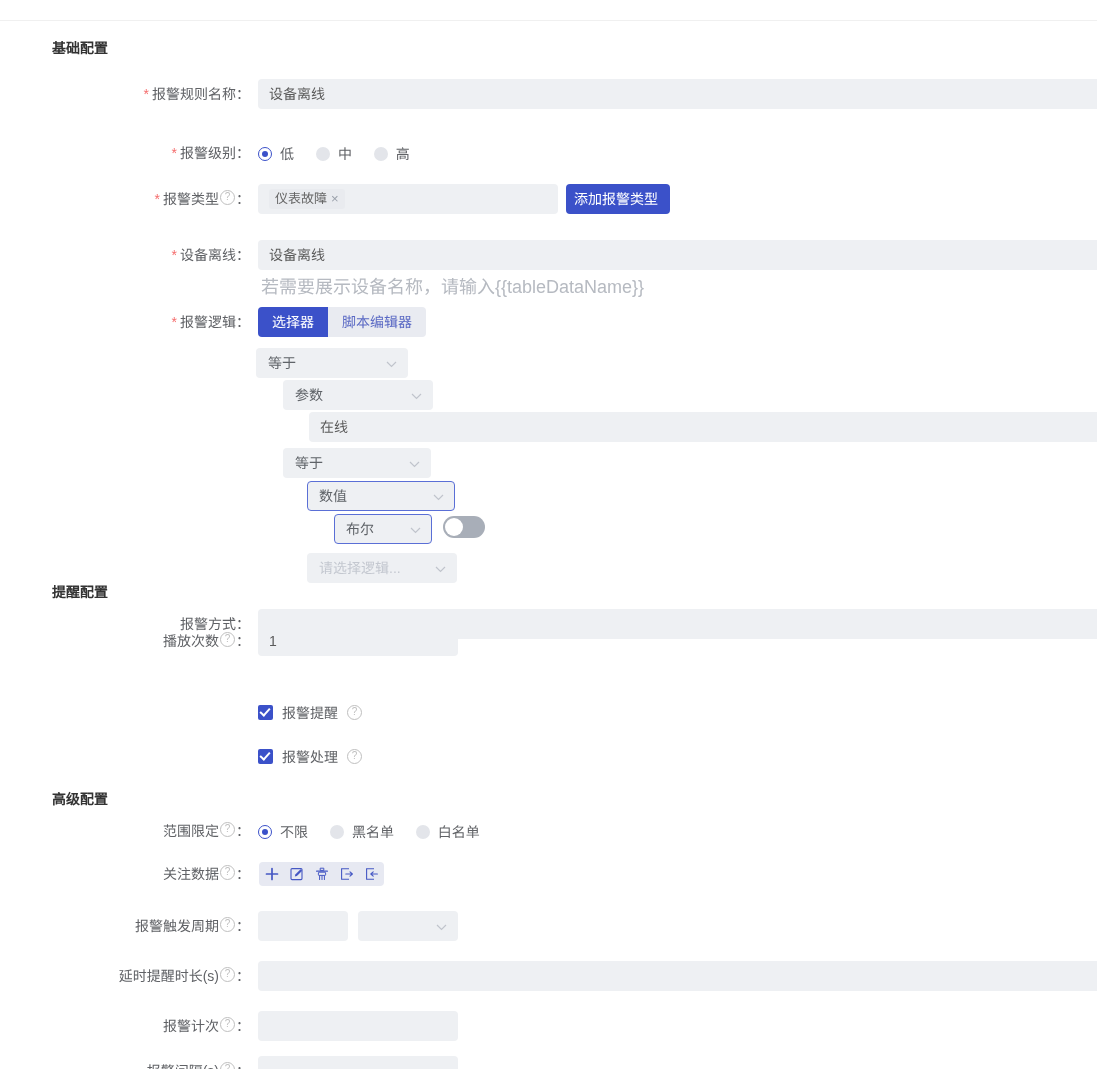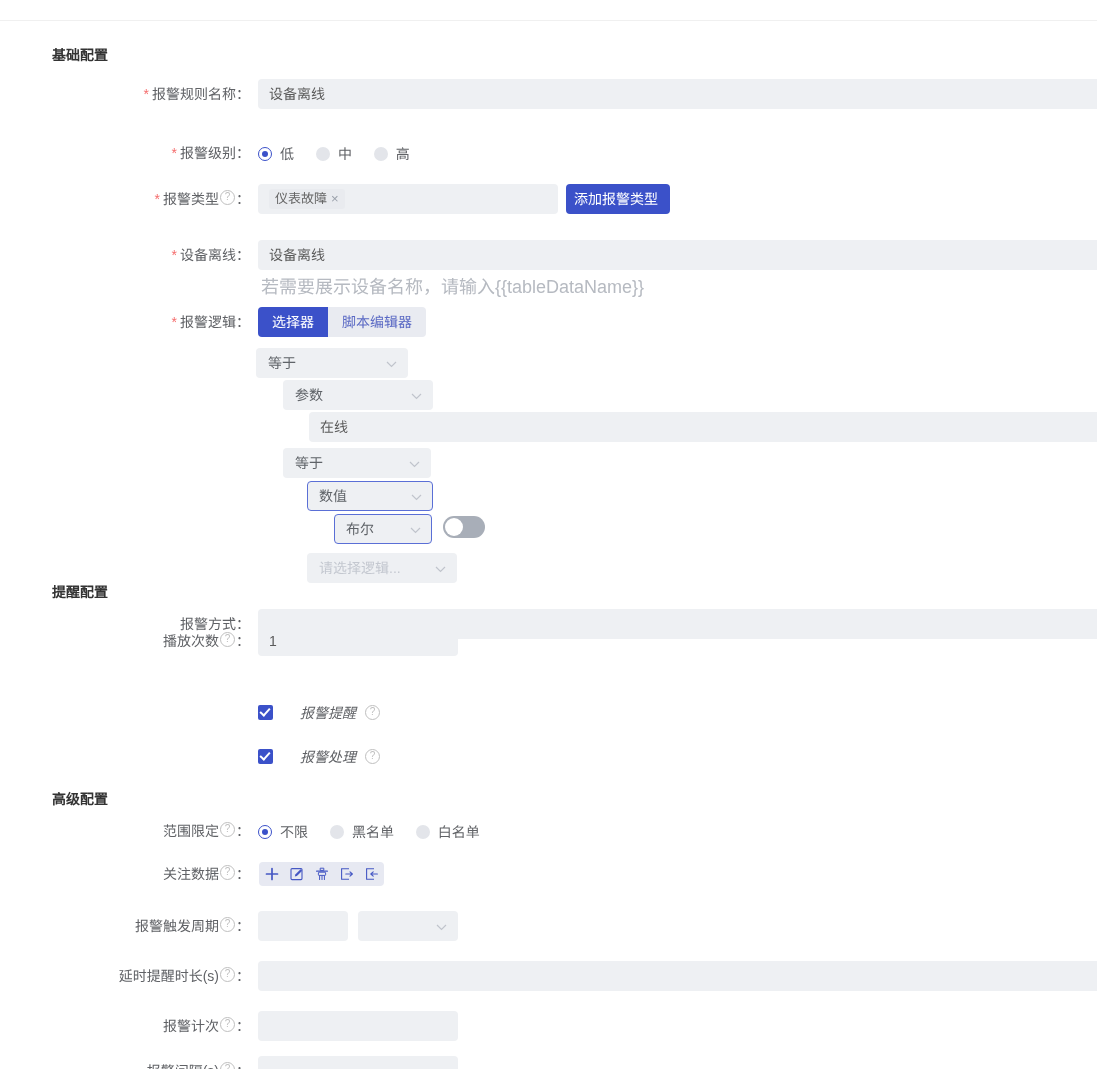--- a/index.html
+++ b/index.html
@@ -118,42 +118,42 @@
   
   .chk-row{position:absolute;height:20px;display:flex;align-items:center;}
   .chk{
     width:15px;height:15px;border-radius:2px;background:#3b51c9;
     position:relative;display:inline-block;
   }
   .chk:after{
     content:"";position:absolute;left:4px;top:1px;width:4px;height:8px;
     border:solid #fff;border-width:0 2px 2px 0;transform:rotate(42deg);
   }
-  .chk-txt{margin-left:27px;color:#606266;font-size:14px;white-space:nowrap;font-style:italic;}
+  .chk-txt{margin-left:9px;color:#606266;font-size:14px;white-space:nowrap;}
   .chk-row .help{margin-left:9px;}
 
   
   .icon-bar{
     position:absolute;height:24px;background:#e7e9f2;border-radius:4px;
     display:flex;align-items:center;
   }
   .icon-btn{
     width:25px;height:24px;display:flex;align-items:center;justify-content:center;
     cursor:pointer;color:#4658c4;
   }
   .icon-btn svg{display:block;}
 </style>
 </head>
 <body>
 
 <div class="top-divider"></div>
 
 <div class="page">
 
-  <div class="section-title" style="top:23px;">基础配置</div>
+  <div class="section-title" style="top:16px;">基础配置</div>
 
   <div class="row" style="top:58px;">
     <div class="lbl"><span class="req">*</span><span>报警规则名称</span>：</div>
     <div class="inp" style="left:258px;width:845px;">设备离线</div>
   </div>
 
   <div class="row" style="top:117px;">
     <div class="lbl"><span class="req">*</span><span>报警级别</span>：</div>
     <div class="radio-grp" style="left:258px;">
       <span class="radio on">
@@ -209,21 +209,21 @@
 
     <div class="inp" style="left:309px;top:105px;width:794px;">在线</div>
 
     <div class="sel" style="left:283px;top:141px;width:148px;">
       <span>等于</span>
       <span class="caret"><svg width="11" height="7" viewBox="0 0 11 7">
             <path d="M1 1l4.5 4.5L10 1" stroke="#c0c4cc" stroke-width="1.2" fill="none"></path>
           </svg></span>
     </div>
 
-    <div class="sel focus" style="left:307px;top:174px;width:126px;">
+    <div class="sel focus" style="left:307px;top:174px;width:148px;">
       <span>数值</span>
       <span class="caret"><svg width="11" height="7" viewBox="0 0 11 7">
             <path d="M1 1l4.5 4.5L10 1" stroke="#c0c4cc" stroke-width="1.2" fill="none"></path>
           </svg></span>
     </div>
 
     <div class="sel focus" style="left:334px;top:207px;width:98px;">
       <span>布尔</span>
       <span class="caret"><svg width="11" height="7" viewBox="0 0 11 7">
             <path d="M1 1l4.5 4.5L10 1" stroke="#c0c4cc" stroke-width="1.2" fill="none"></path>

